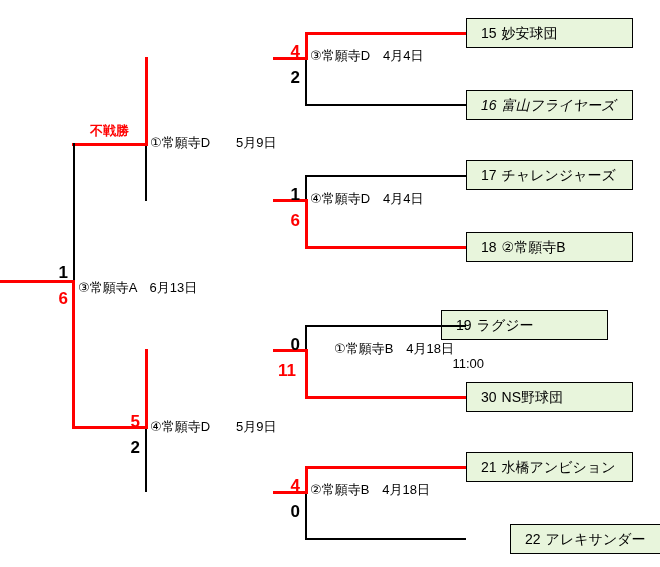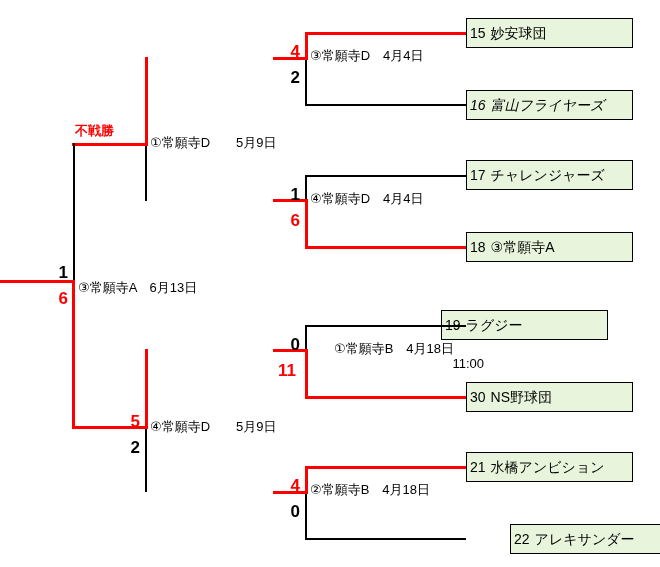--- a/index.html
+++ b/index.html
@@ -25,21 +25,21 @@
     background:#e8f5dc;
     border:1px solid #000000;
     font-size:14px;
     line-height:28px;
     color:#000000;
     white-space:nowrap;
     overflow:hidden;
   }
   .team-box .seed{
     display:inline-block;
-    padding-left:3px;
+    padding-left:14px;
   }
   .team-box .tname{
     display:inline-block;
     padding-left:5px;
   }
   
   .ln{position:absolute;background:#000000;}
   .ln.h{height:2px;}
   .ln.v{width:2px;}
   .ln.rh{height:3px;background:#ff0000;}
@@ -100,21 +100,21 @@
   <div class="match-label" style="left:310px;top:48px;">
     <span>③常願寺D　4月4日</span>
   </div>
   <div class="score win" style="left:276px;top:43px;width:24px;">4</div>
   <div class="score lose" style="left:276px;top:69px;width:24px;">2</div>
 
   <div class="team-box" style="left:466px;top:160px;">
     <span class="seed">17</span><span class="tname">チャレンジャーズ</span>
   </div>
   <div class="team-box" style="left:466px;top:232px;">
-    <span class="seed">18</span><span class="tname">③常願寺A</span>
+    <span class="seed">18</span><span class="tname">②常願寺B</span>
   </div>
   <div class="ln h" style="left:305px;top:175px;width:161px;"></div>
   <div class="ln rh" style="left:305px;top:246px;width:161px;"></div>
   <div class="ln v" style="left:305px;top:175px;height:27px;"></div>
   <div class="ln rv" style="left:305px;top:199px;height:50px;"></div>
   <div class="ln rh" style="left:273px;top:199px;width:35px;"></div>
   <div class="match-label" style="left:310px;top:191px;">
     <span>④常願寺D　4月4日</span>
   </div>
   <div class="score lose" style="left:276px;top:186px;width:24px;">1</div>
@@ -155,21 +155,21 @@
   <div class="score win" style="left:276px;top:477px;width:24px;">4</div>
   <div class="score lose" style="left:276px;top:503px;width:24px;">0</div>
 
   <div class="ln rv" style="left:145px;top:57px;height:89px;"></div>
   <div class="ln v" style="left:145px;top:143px;height:58px;"></div>
 
   <div class="ln rh" style="left:72px;top:143px;width:76px;"></div>
   <div class="match-label" style="left:150px;top:135px;text-align:right;">
     <span>①常願寺D　　5月9日</span>
   </div>
-  <div class="walkover" style="left:75px;top:124px;">不戦勝</div>
+  <div class="walkover" style="left:90px;top:124px;">不戦勝</div>
 
   <div class="ln rv" style="left:145px;top:349px;height:80px;"></div>
   <div class="ln v" style="left:145px;top:426px;height:66px;"></div>
   <div class="ln rh" style="left:72px;top:426px;width:76px;"></div>
   <div class="match-label" style="left:150px;top:419px;">
     <span>④常願寺D　　5月9日</span>
   </div>
   <div class="score win" style="left:116px;top:413px;width:24px;">5</div>
   <div class="score lose" style="left:116px;top:439px;width:24px;">2</div>
 

